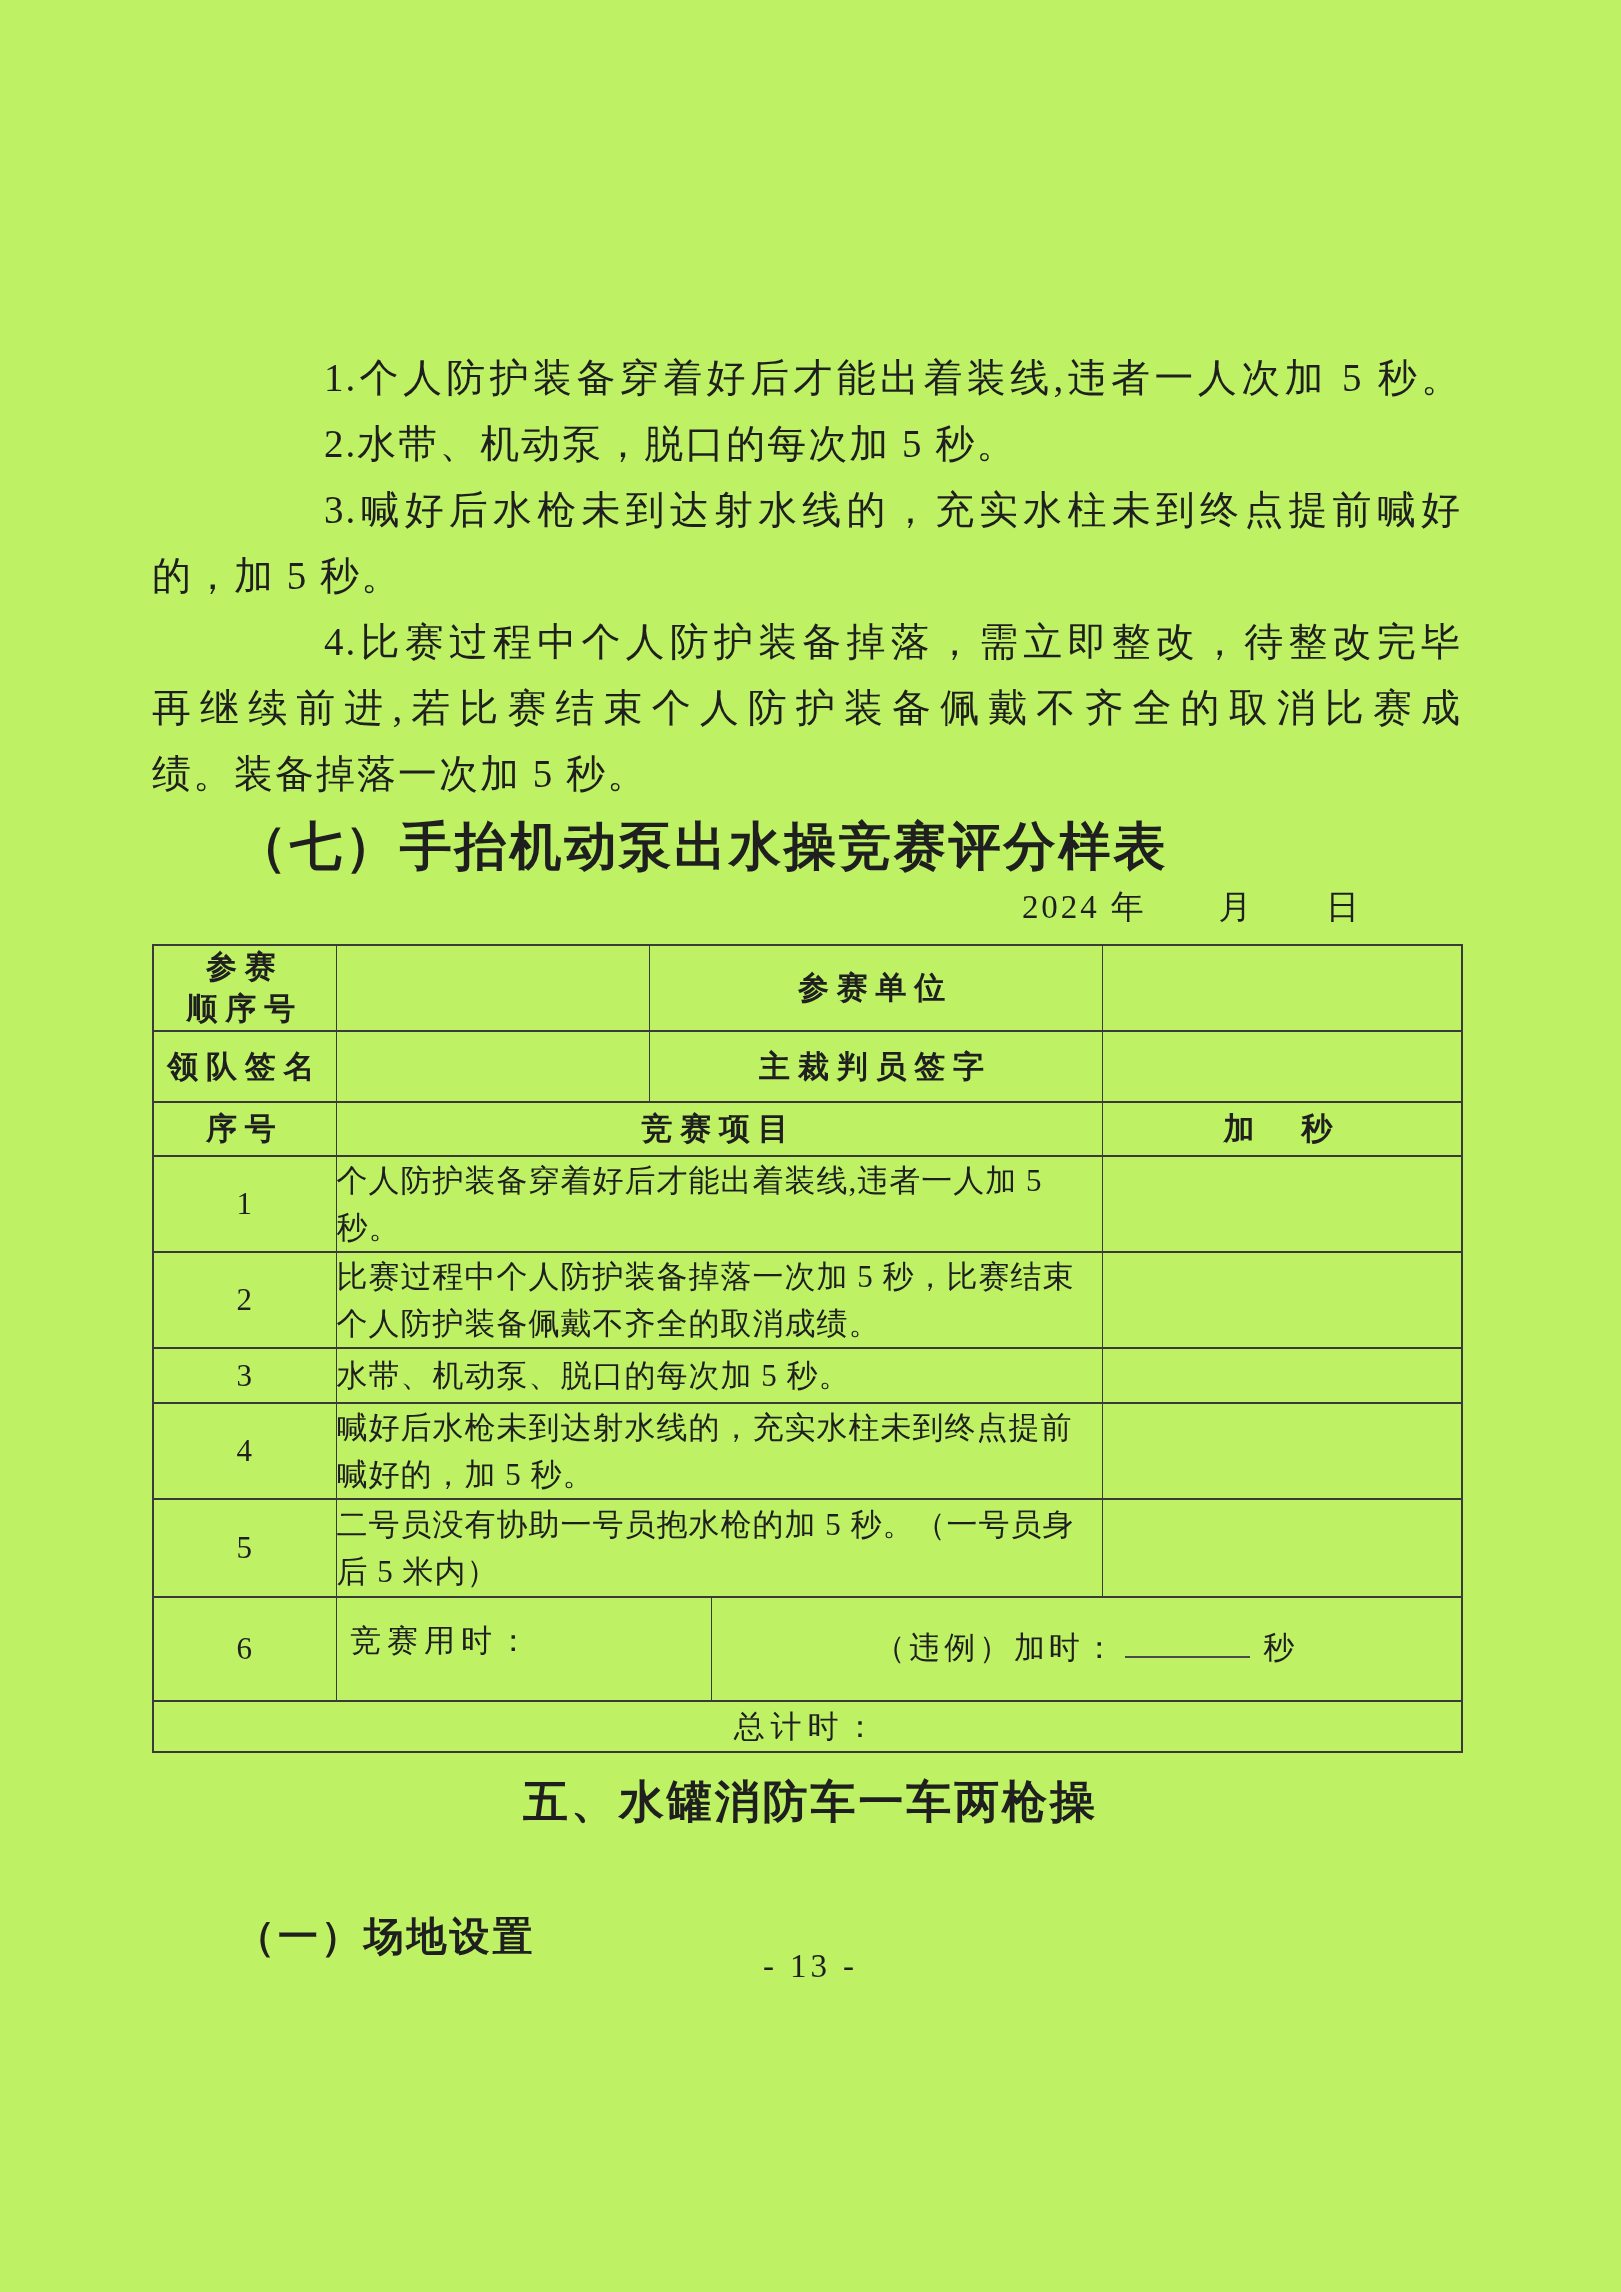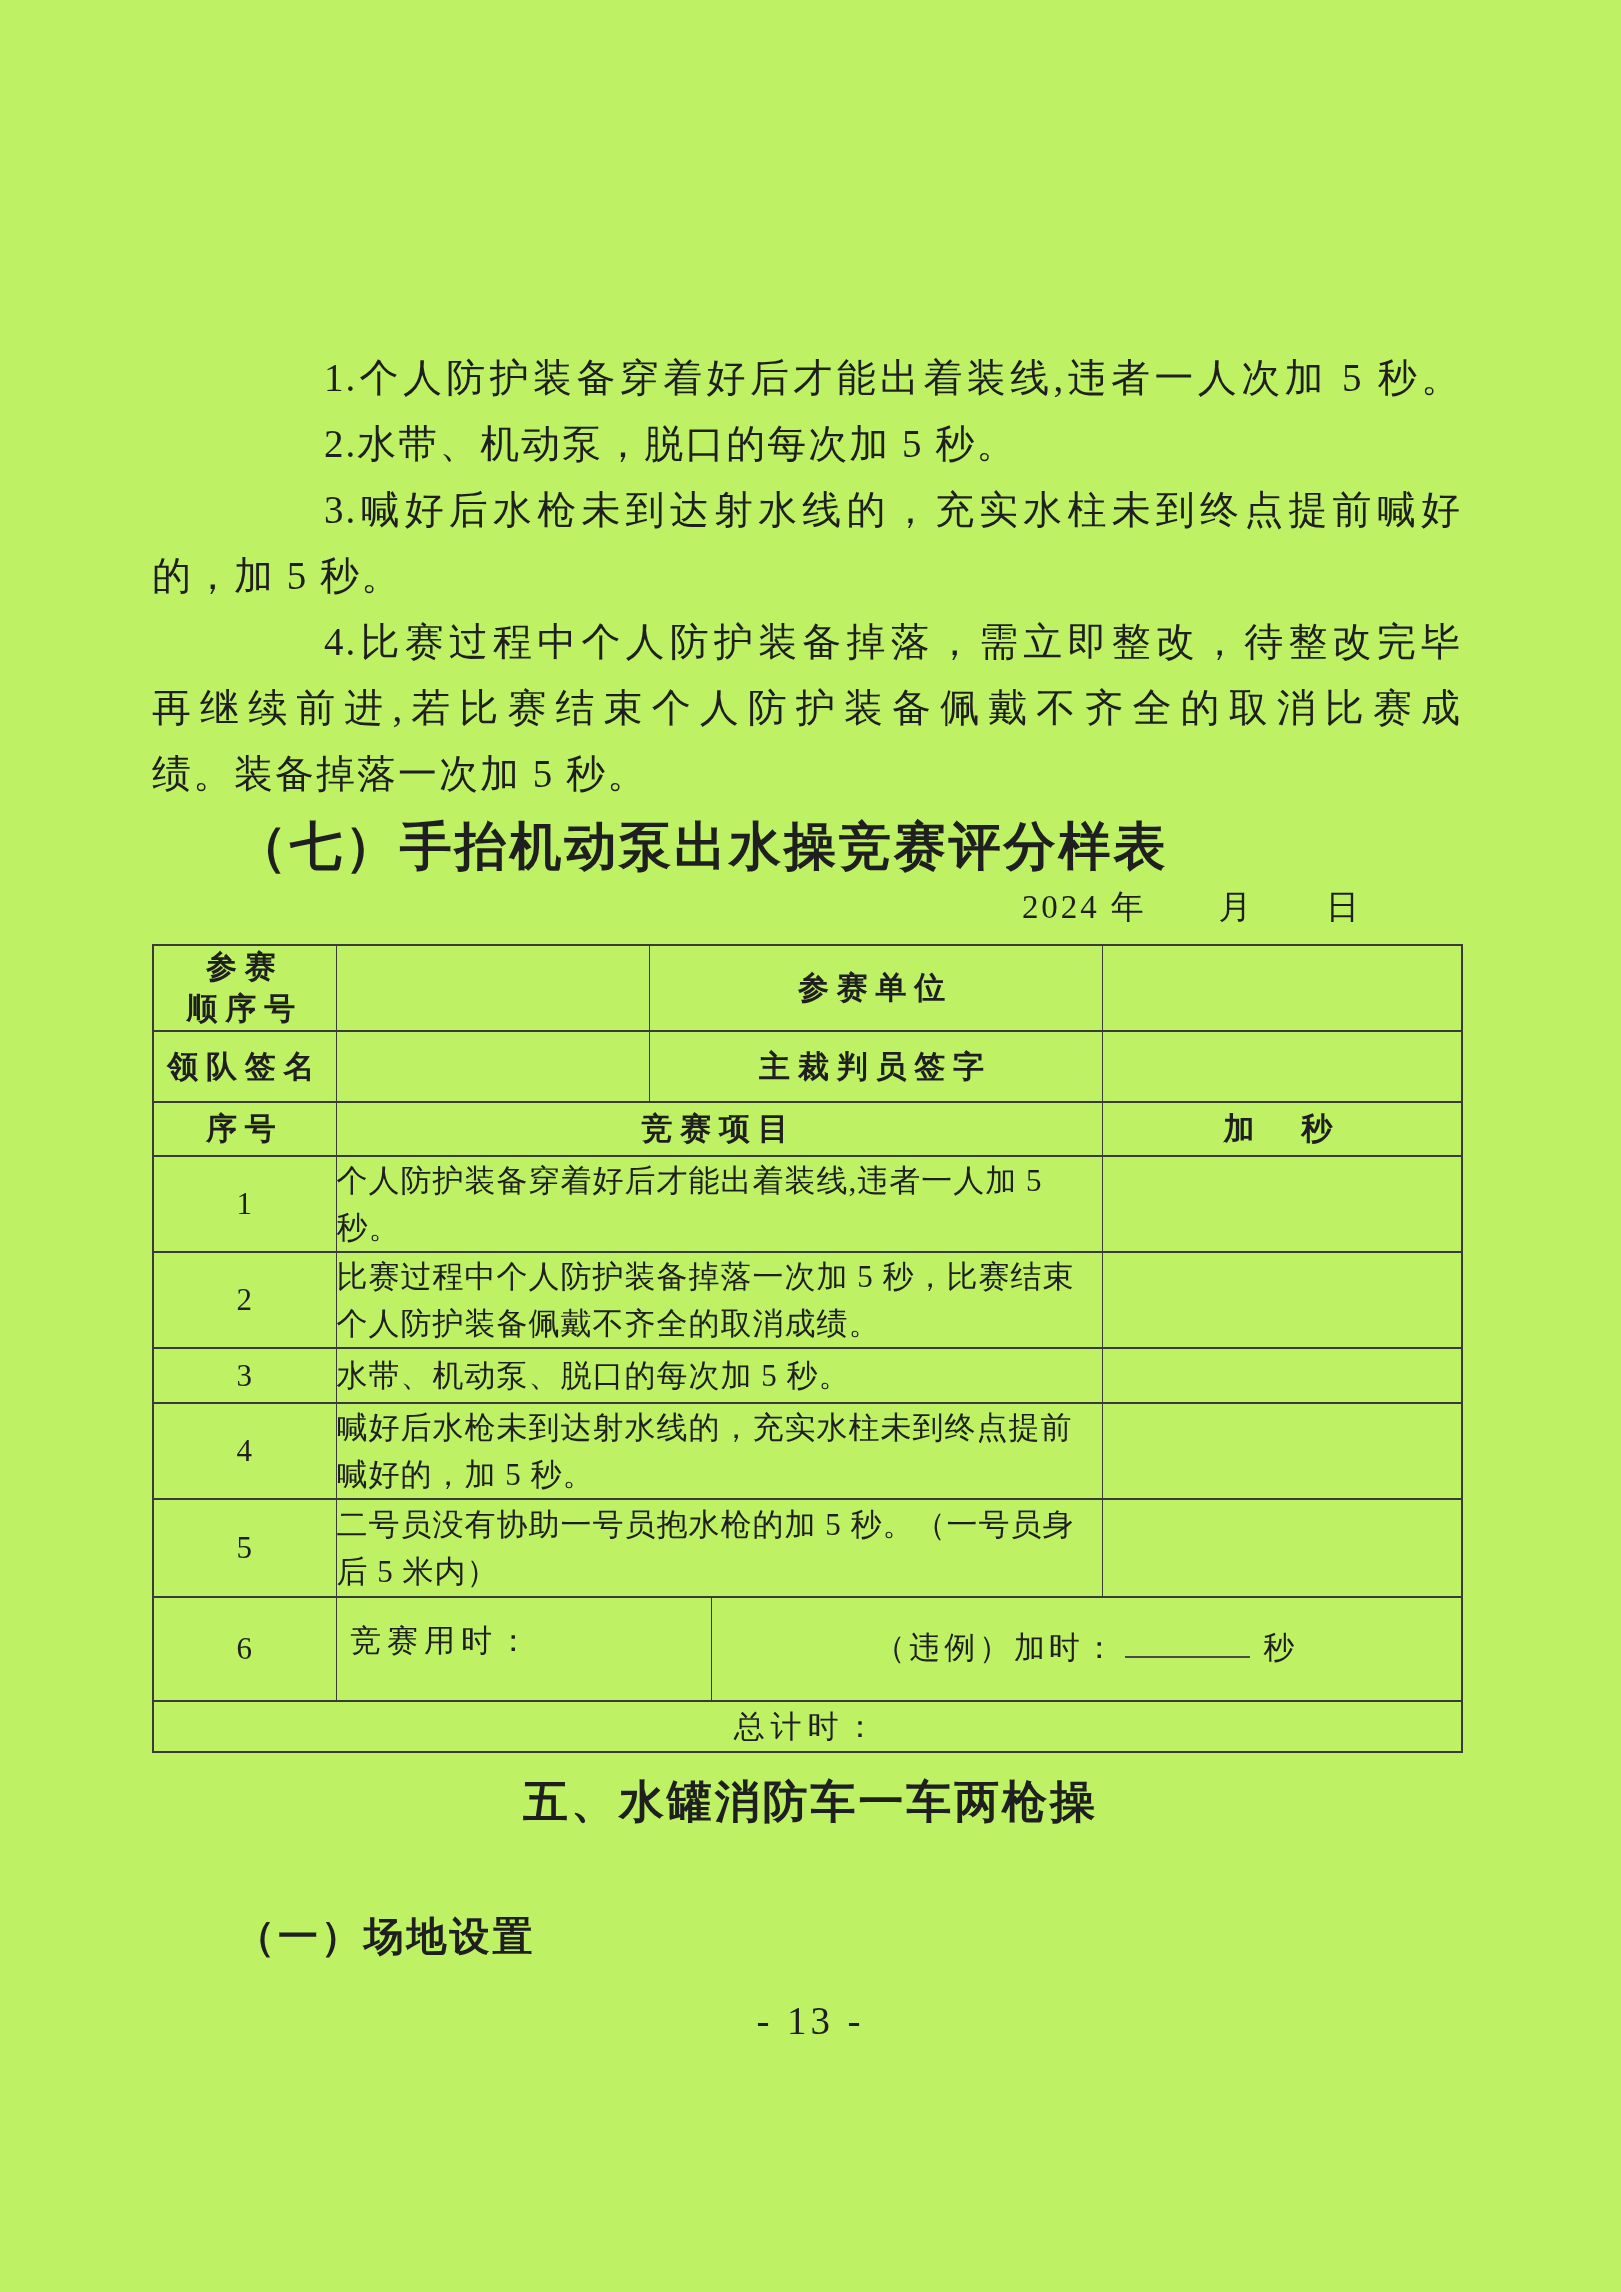--- a/index.html
+++ b/index.html
@@ -111,25 +111,25 @@
     left: 235px;
     font-family: "Liberation Sans", "DejaVu Sans", sans-serif;
     font-size: 40px;
     font-weight: bold;
     letter-spacing: 2.9px;
   }
 
   
   .page-number {
     position: absolute;
-    top: 1998px;
+    top: 1948px;
     left: 0;
     width: 100%;
     text-align: center;
-    font-size: 39px;
+    font-size: 33px;
     letter-spacing: 3.9px;
   }
 </style>
 </head>
 <body>
 
 <div class="page">
 
   <div class="paragraphs">
     <div class="line indent fill">1.个人防护装备穿着好后才能出着装线,违者一人次加 5 秒。</div>

